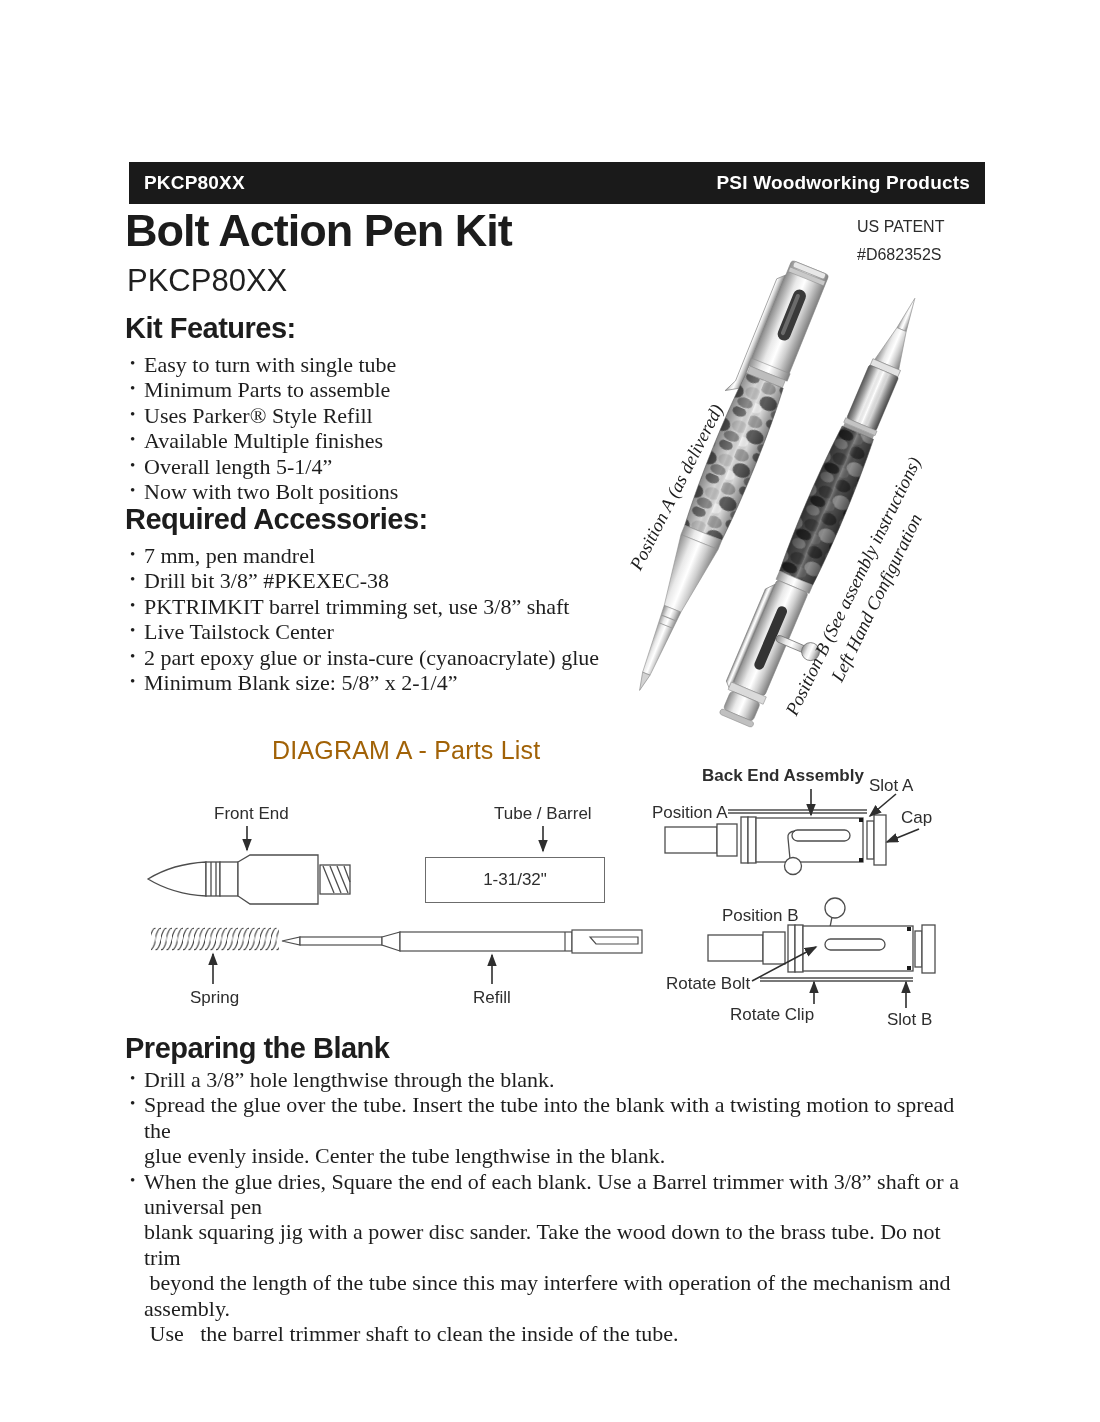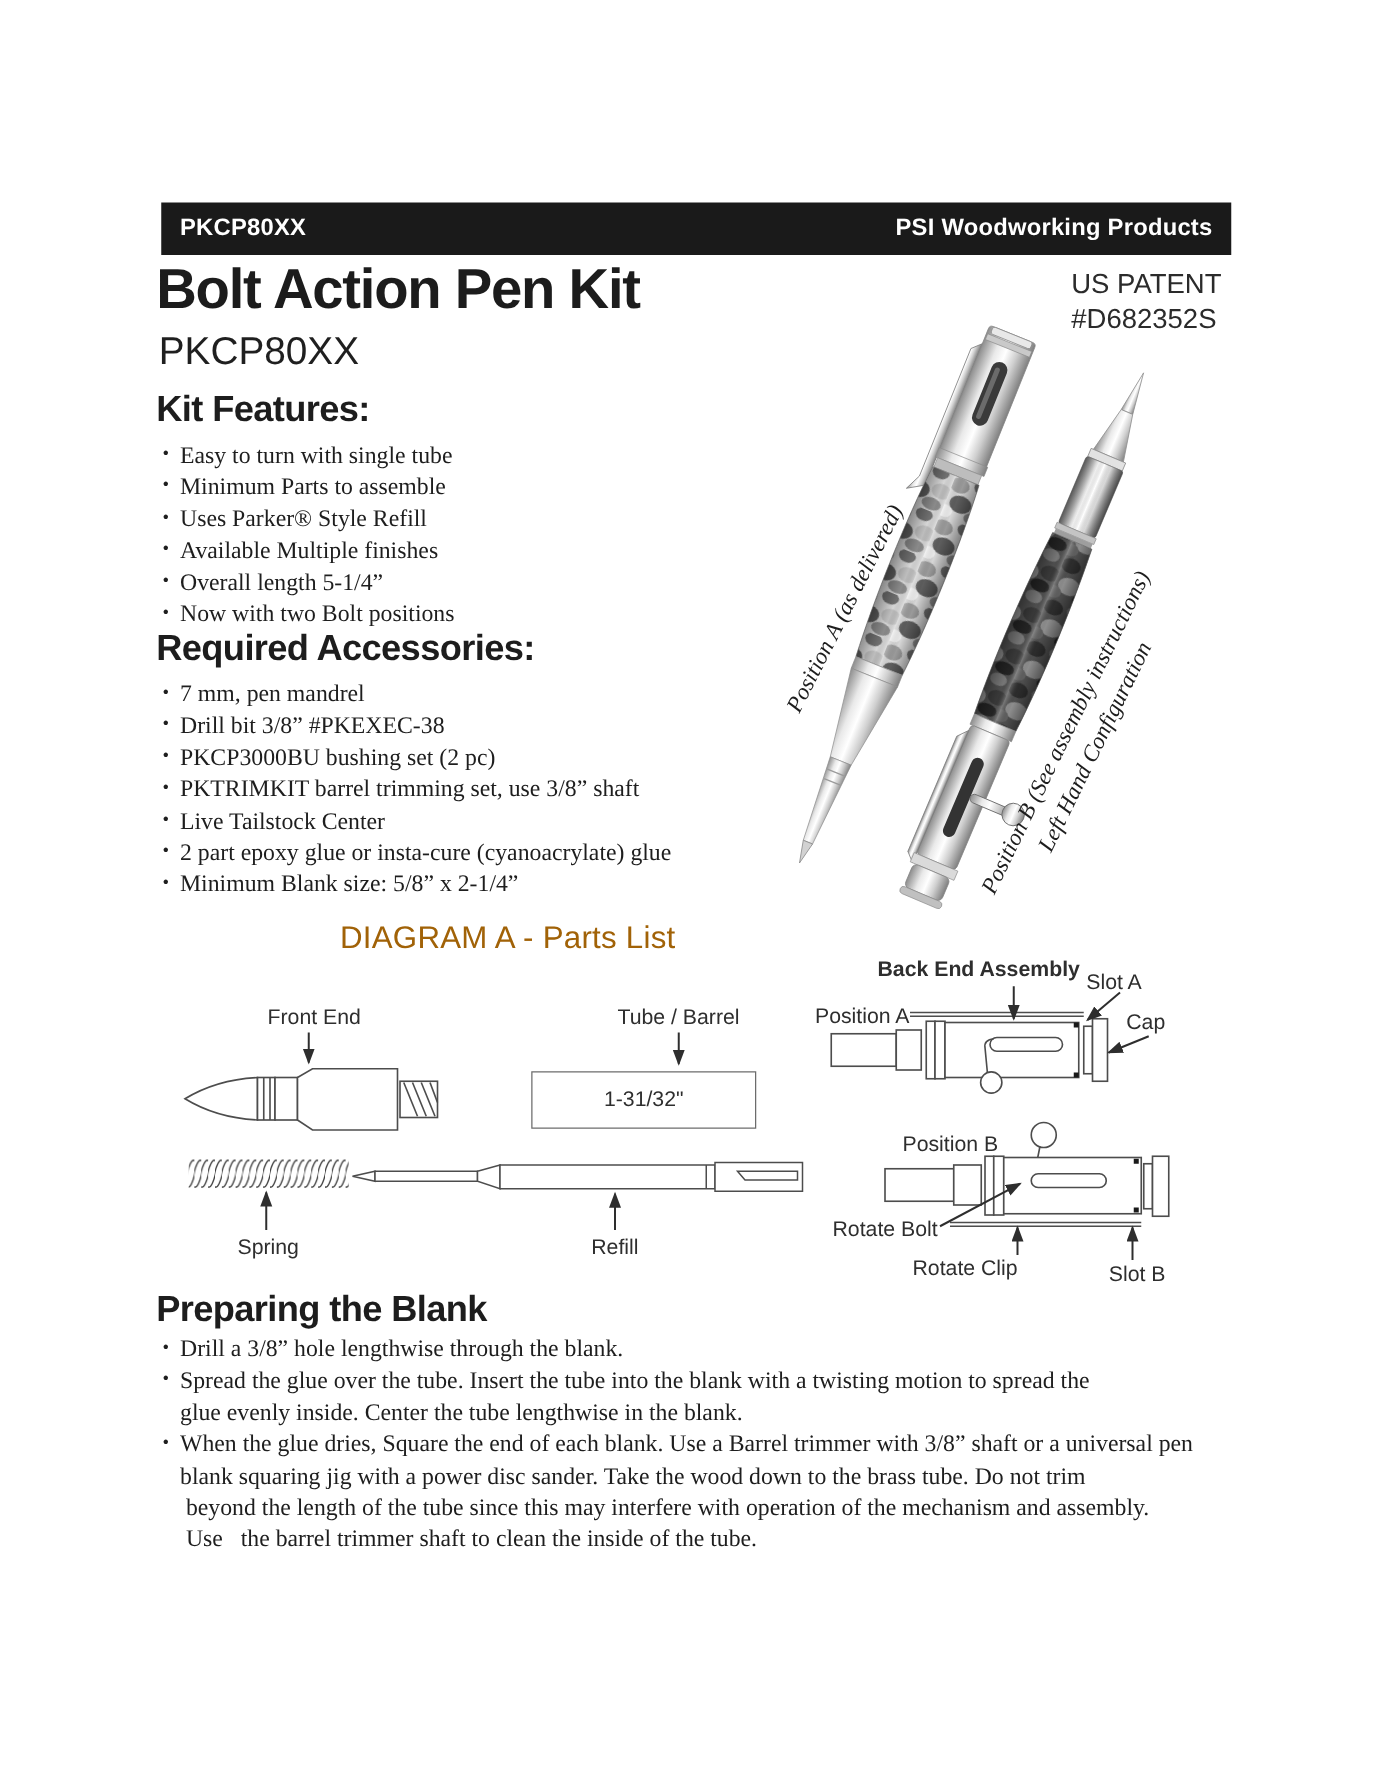--- a/index.html
+++ b/index.html
@@ -7,26 +7,26 @@
         font-family:"Liberation Sans",sans-serif;color:#222;overflow:hidden;}
 
   
   .bar{position:absolute;left:129px;top:162px;width:856px;height:42px;background:#1a1a1a;
        color:#fff;display:flex;justify-content:space-between;align-items:center;
        padding:0 15px;box-sizing:border-box;font-size:19px;font-weight:700;letter-spacing:.2px;}
 
   .title{position:absolute;left:125px;top:205px;font-size:45px;font-weight:600;
          letter-spacing:-1px;color:#1c1c1c;}
   .subtitle{position:absolute;left:127px;top:263px;font-size:31px;font-weight:400;color:#1f1f1f;}
-  .patent{position:absolute;left:857px;top:213px;font-size:22px;line-height:28px;color:#2b2b2b;}
+  .patent{position:absolute;left:857px;top:213px;font-size:16px;line-height:28px;color:#2b2b2b;}
 
   .h2{position:absolute;font-size:29px;font-weight:600;letter-spacing:-.5px;color:#1d1d1d;}
 
   .blist{position:absolute;margin:0;padding:0;list-style:none;
-         font-family:"Liberation Serif",serif;font-size:19px;line-height:25.4px;color:#1e1e1e;}
+         font-family:"Liberation Serif",serif;font-size:22px;line-height:25.4px;color:#1e1e1e;}
   .blist li{position:relative;padding-left:15px;}
   .blist li::before{content:"\2022";position:absolute;left:1px;top:-1px;font-size:15px;}
   .prep li{white-space:pre-wrap;width:830px;}
 
   .dg-title{position:absolute;left:272px;top:736px;font-size:25px;color:#a16207;letter-spacing:.2px;}
   .dlabel{position:absolute;font-size:17px;color:#2e2e2e;white-space:nowrap;}
 
   .tube-box{position:absolute;left:425px;top:857px;width:180px;height:46px;border:1.5px solid #6c6c6c;
             display:flex;align-items:center;justify-content:center;font-size:17px;color:#2e2e2e;
             box-sizing:border-box;background:#fff;}
@@ -63,21 +63,20 @@
     <li>Uses Parker® Style Refill</li>
     <li>Available Multiple finishes</li>
     <li>Overall length 5-1/4”</li>
     <li>Now with two Bolt positions</li>
   </ul>
 
   <div class="h2" style="left:125px;top:503px;">Required Accessories:</div>
   <ul class="blist" style="left:129px;top:543px;">
     <li>7 mm, pen mandrel</li>
     <li>Drill bit 3/8” #PKEXEC-38</li>
-    <li>PKCP3000BU bushing set (2 pc)</li>
     <li>PKTRIMKIT barrel trimming set, use 3/8” shaft</li>
     <li>Live Tailstock Center</li>
     <li>2 part epoxy glue or insta-cure (cyanoacrylate) glue</li>
     <li>Minimum Blank size: 5/8” x 2-1/4”</li>
   </ul>
 
   <svg class="part" style="left:570px;top:246px;" width="420" height="500" viewBox="0 0 420 500">
     <defs>
       <linearGradient id="silv" x1="0" y1="0" x2="1" y2="0">
         <stop offset="0" stop-color="#8d8d8d"></stop>

